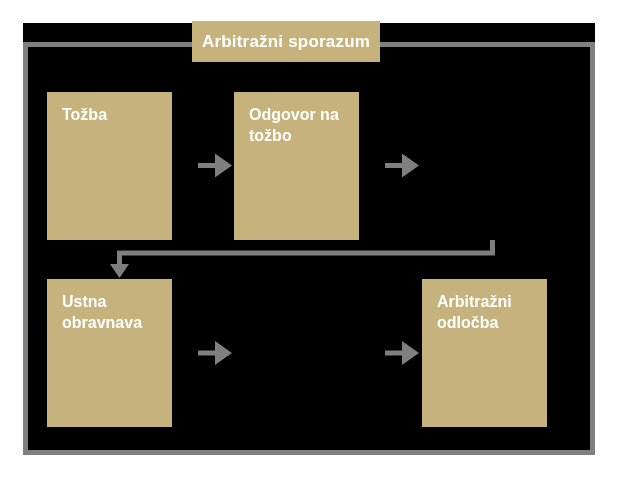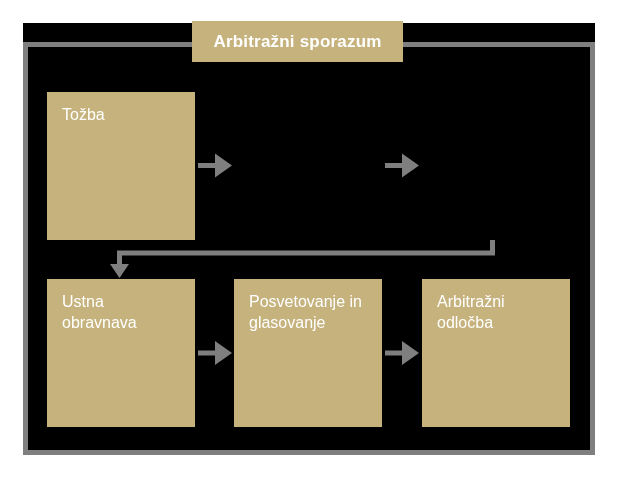--- a/index.html
+++ b/index.html
@@ -15,34 +15,34 @@
     position:absolute;left:23px;top:23px;width:572px;height:427px;
     background:var(--blackbg,#000000);
   }
   .frame-border{
     position:absolute;left:23px;top:42px;width:572px;height:413px;
     border:5px solid var(--gray,#7f7f7f);
     box-sizing:border-box;
   }
 
   .title-box{
-    position:absolute;left:192px;top:21px;width:211px;height:41px;
+    position:absolute;left:192px;top:21px;width:188px;height:41px;
     background:var(--tan,#c6b27c);
     display:flex;align-items:center;justify-content:center;
     color:var(--txt,#ffffff);font-size:17px;font-weight:bold;
     letter-spacing:0.2px;
   }
 
   .node{
-    position:absolute;width:148px;height:148px;
+    position:absolute;width:125px;height:148px;
     background:var(--tan,#c6b27c);
     box-sizing:border-box;
     padding:12px 14px 0 15px;
     color:var(--txt,#ffffff);
-    font-size:16px;font-weight:normal;line-height:21px;
+    font-size:16px;font-weight:bold;line-height:21px;
   }
   .n1{left:47px; top:92px;}
   .n2{left:234px;top:92px;}
   .n3{left:422px;top:92px;}
   .n4{left:47px; top:279px;}
   .n5{left:234px;top:279px;}
   .n6{left:422px;top:279px;}
 
   .arrow-overlay{
     position:absolute;left:0;top:0;width:620px;height:500px;
@@ -78,19 +78,19 @@
       <line x1="198" y1="353" x2="218" y2="353"></line>
       <polygon points="215,341 215,365 232,353"></polygon>
     </g>
     <g>
       <line x1="385" y1="353" x2="405" y2="353"></line>
       <polygon points="402,341 402,365 419,353"></polygon>
     </g>
   </svg>
 
   <div class="node n1">Tožba</div>
+  <div class="node n2">Odgovor na tožbo</div>
   <div class="node n4">Ustna obravnava</div>
-  <div class="node n5">Posvetovanje in glasovanje</div>
   <div class="node n6">Arbitražni odločba</div>
 
   <div class="title-box">Arbitražni sporazum</div>
 
 </div>
 
 </body></html>

